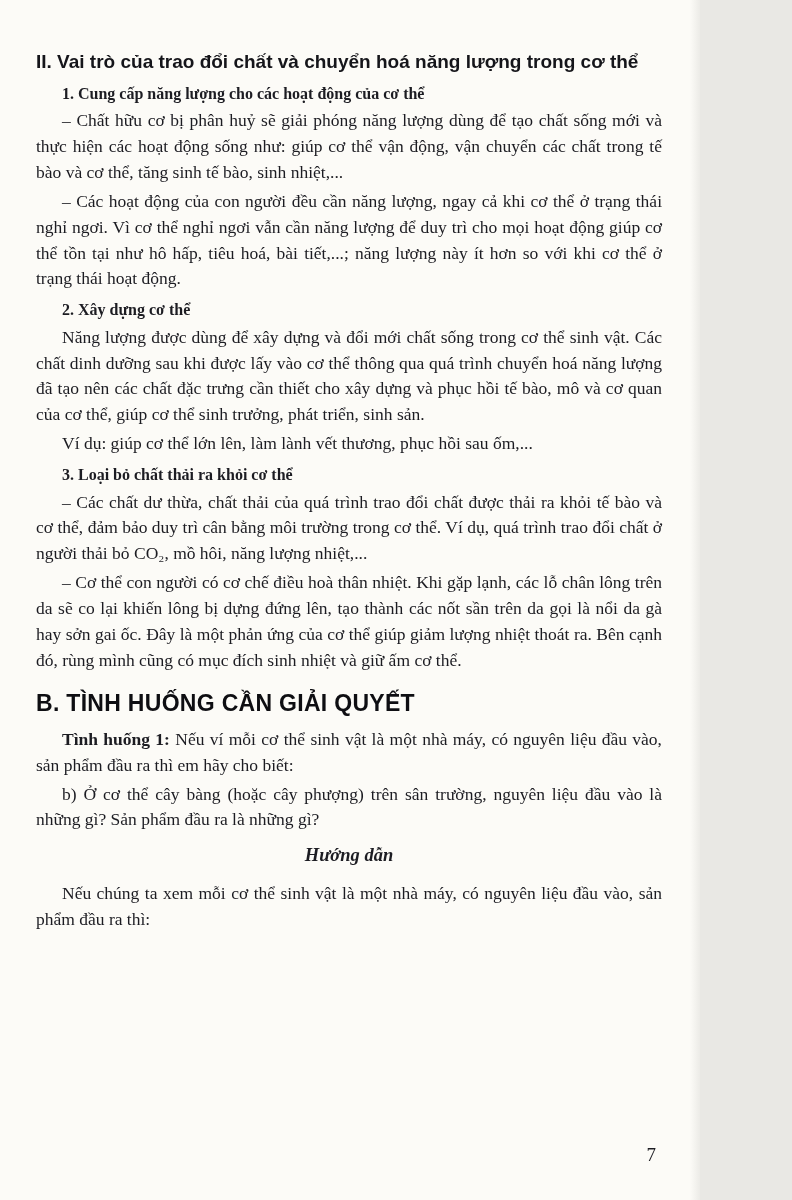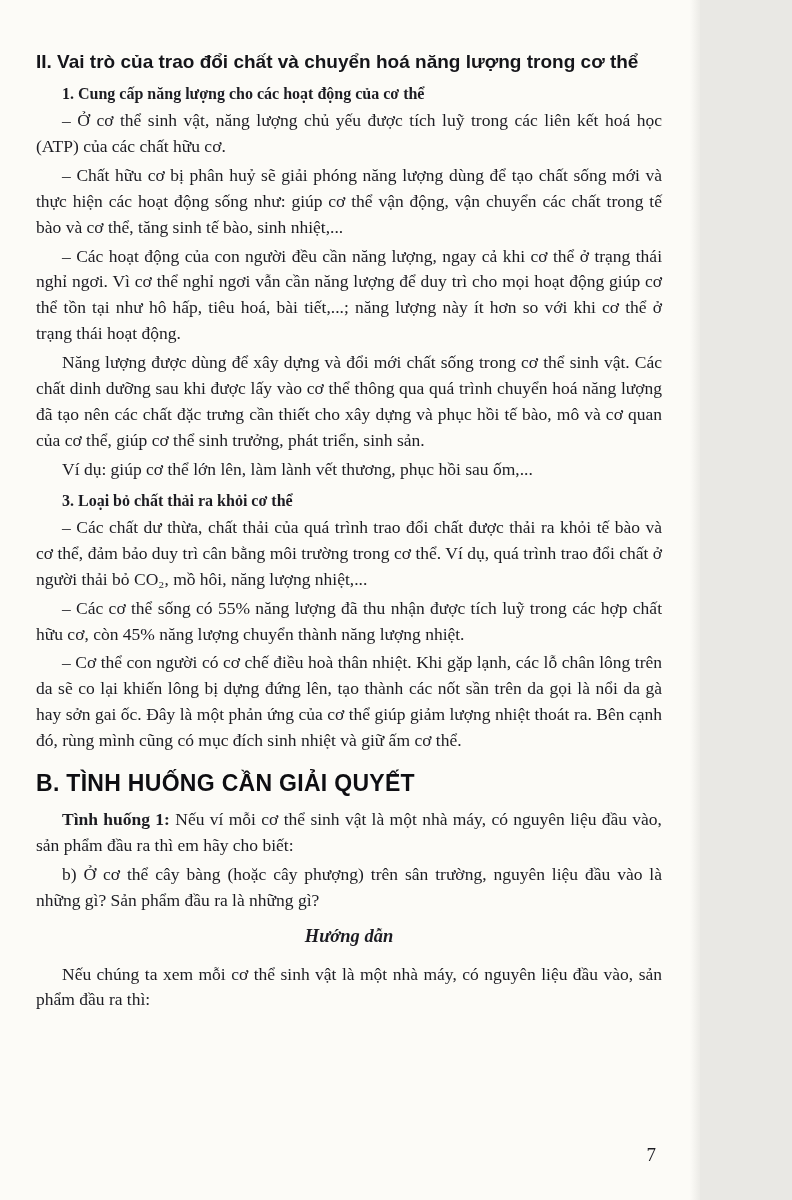--- a/index.html
+++ b/index.html
@@ -72,30 +72,29 @@
   }
 </style>
 </head>
 <body>
 
 <div class="page">
 
   <h2 class="h-roman">II. Vai trò của trao đổi chất và chuyển hoá năng lượng trong cơ thể</h2>
 
   <h3 class="h-sub">1. Cung cấp năng lượng cho các hoạt động của cơ thể</h3>
-  <p class="body">– Ở cơ thể sinh vật, năng lượng chủ yếu được tích luỹ trong các liên kết hoá học (ATP) của các chất hữu cơ.</p>
   <p class="body">– Chất hữu cơ bị phân huỷ sẽ giải phóng năng lượng dùng để tạo chất sống mới và thực hiện các hoạt động sống như: giúp cơ thể vận động, vận chuyển các chất trong tế bào và cơ thể, tăng sinh tế bào, sinh nhiệt,...</p>
   <p class="body">– Các hoạt động của con người đều cần năng lượng, ngay cả khi cơ thể ở trạng thái nghỉ ngơi. Vì cơ thể nghỉ ngơi vẫn cần năng lượng để duy trì cho mọi hoạt động giúp cơ thể tồn tại như hô hấp, tiêu hoá, bài tiết,...; năng lượng này ít hơn so với khi cơ thể ở trạng thái hoạt động.</p>
 
+  <h3 class="h-sub">2. Xây dựng cơ thể</h3>
   <p class="body">Năng lượng được dùng để xây dựng và đổi mới chất sống trong cơ thể sinh vật. Các chất dinh dưỡng sau khi được lấy vào cơ thể thông qua quá trình chuyển hoá năng lượng đã tạo nên các chất đặc trưng cần thiết cho xây dựng và phục hồi tế bào, mô và cơ quan của cơ thể, giúp cơ thể sinh trưởng, phát triển, sinh sản.</p>
   <p class="body">Ví dụ: giúp cơ thể lớn lên, làm lành vết thương, phục hồi sau ốm,...</p>
 
   <h3 class="h-sub">3. Loại bỏ chất thải ra khỏi cơ thể</h3>
   <p class="body">– Các chất dư thừa, chất thải của quá trình trao đổi chất được thải ra khỏi tế bào và cơ thể, đảm bảo duy trì cân bằng môi trường trong cơ thể. Ví dụ, quá trình trao đổi chất ở người thải bỏ CO₂, mồ hôi, năng lượng nhiệt,...</p>
-  <p class="body">– Các cơ thể sống có 55% năng lượng đã thu nhận được tích luỹ trong các hợp chất hữu cơ, còn 45% năng lượng chuyển thành năng lượng nhiệt.</p>
   <p class="body">– Cơ thể con người có cơ chế điều hoà thân nhiệt. Khi gặp lạnh, các lỗ chân lông trên da sẽ co lại khiến lông bị dựng đứng lên, tạo thành các nốt sần trên da gọi là nổi da gà hay sởn gai ốc. Đây là một phản ứng của cơ thể giúp giảm lượng nhiệt thoát ra. Bên cạnh đó, rùng mình cũng có mục đích sinh nhiệt và giữ ấm cơ thể.</p>
 
   <h2 class="h-partB">B. TÌNH HUỐNG CẦN GIẢI QUYẾT</h2>
 
   <p class="body"><span class="lead-bold">Tình huống 1:</span><span> Nếu ví mỗi cơ thể sinh vật là một nhà máy, có nguyên liệu đầu vào, sản phẩm đầu ra thì em hãy cho biết:</span></p>
 
   <p class="body">b) Ở cơ thể cây bàng (hoặc cây phượng) trên sân trường, nguyên liệu đầu vào là những gì? Sản phẩm đầu ra là những gì?</p>
 
   <div class="guide-heading">Hướng dẫn</div>
 

